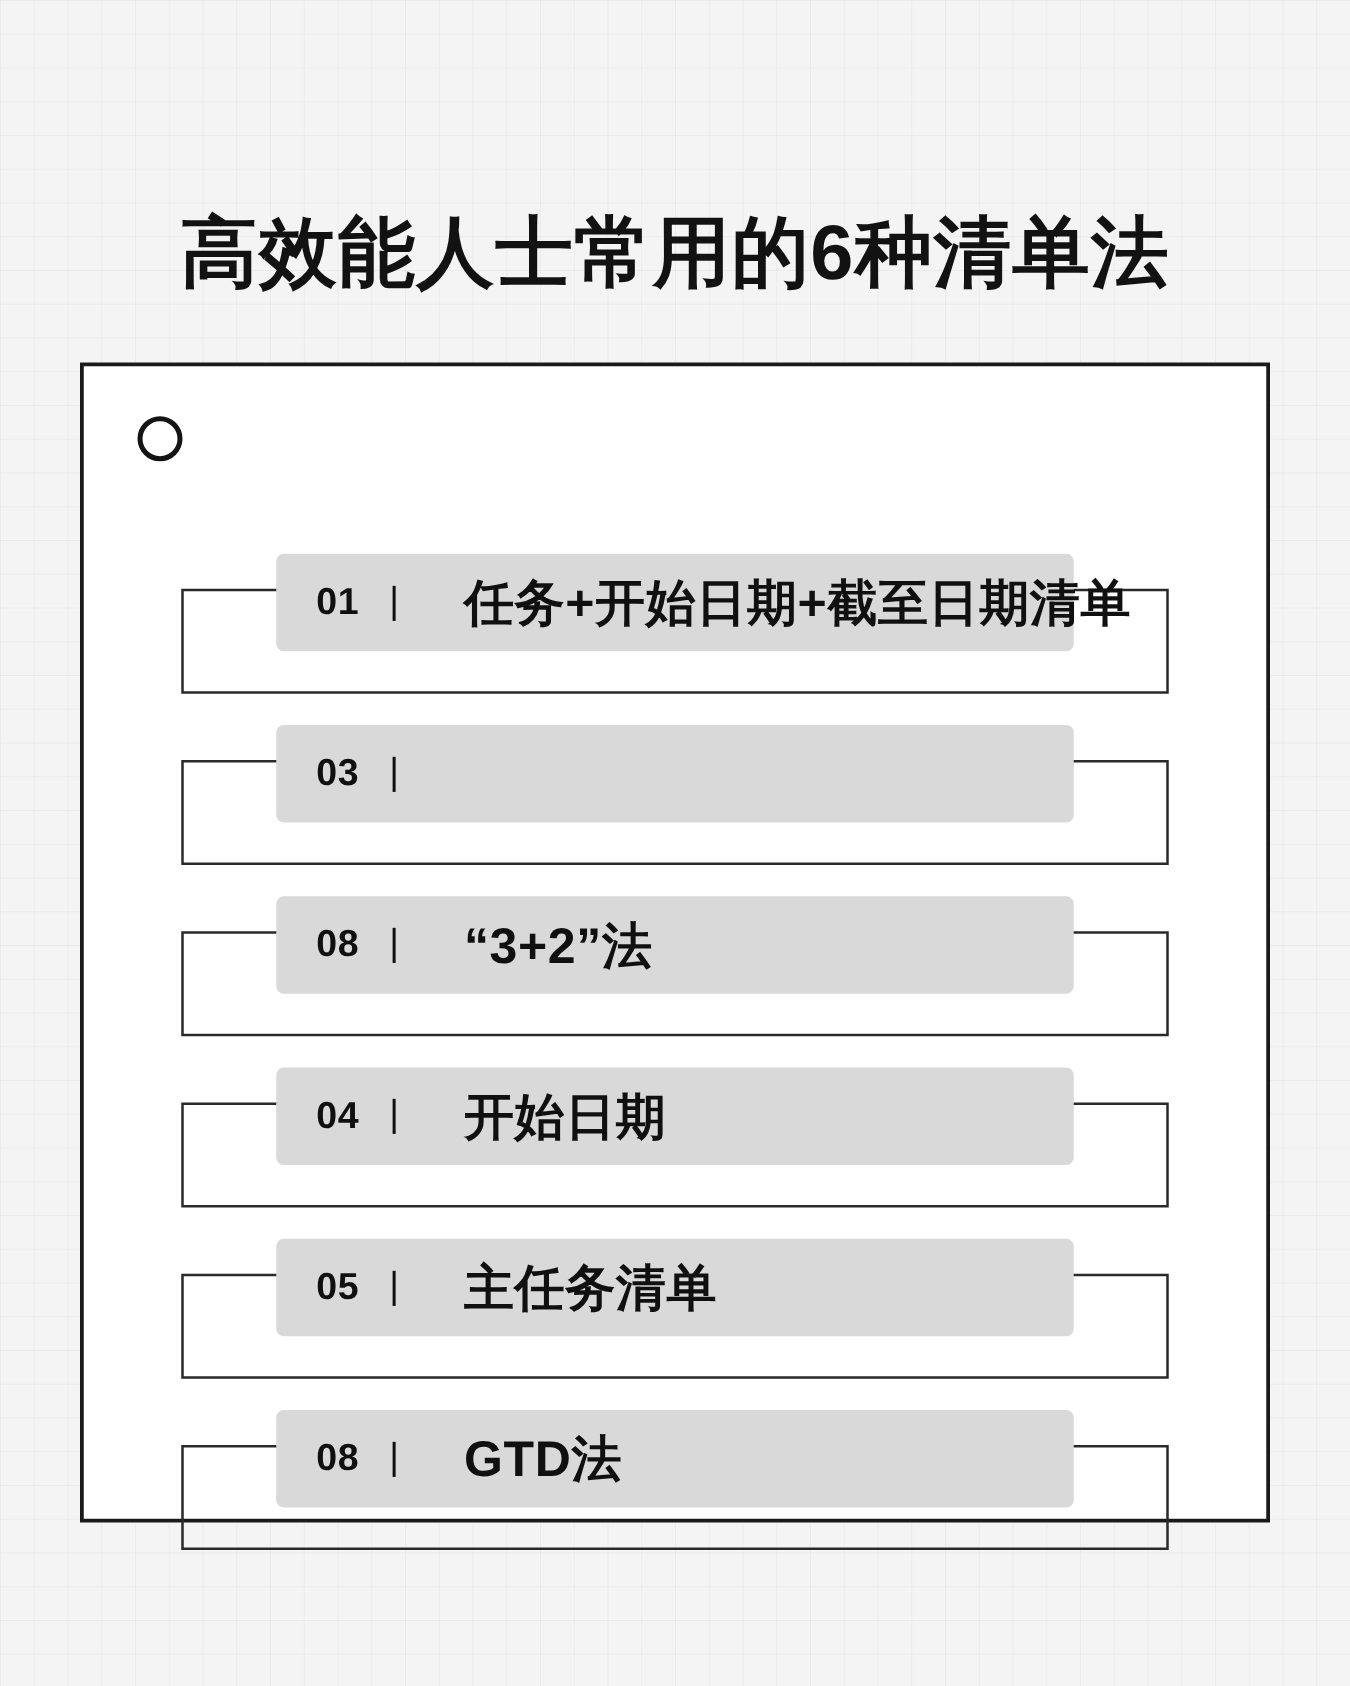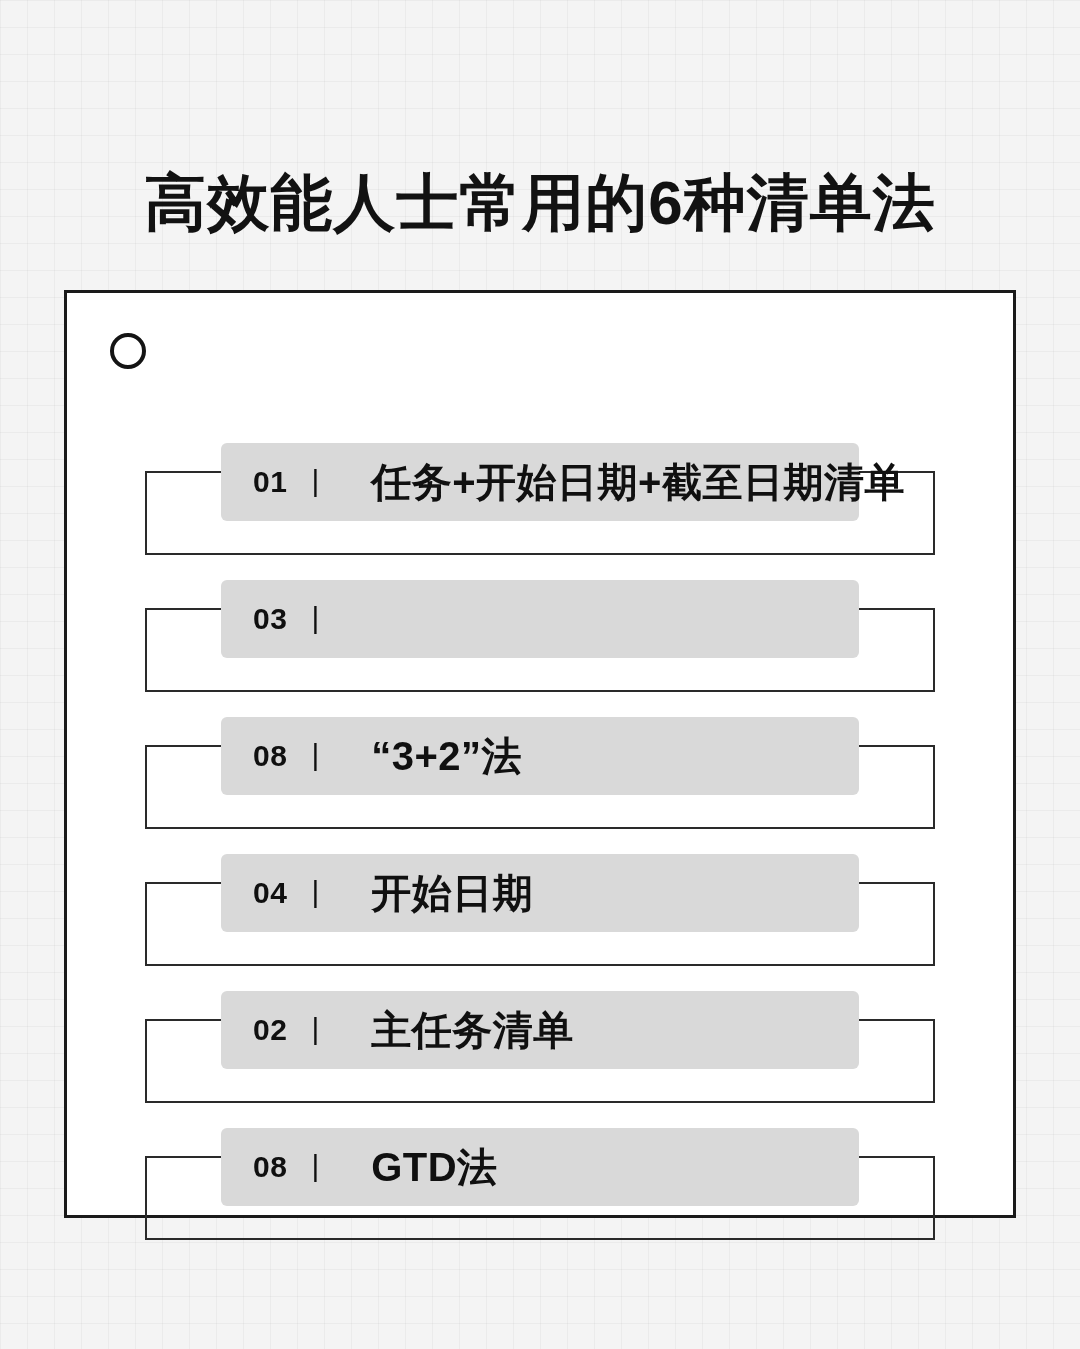--- a/index.html
+++ b/index.html
@@ -169,21 +169,21 @@
         <div class="bar">
           <span class="num">04</span>
           <span class="sep">|</span>
           <span class="label">开始日期</span>
         </div>
       </div>
 
       <div class="row">
         <div class="outline"></div>
         <div class="bar">
-          <span class="num">02</span>
+          <span class="num">05</span>
           <span class="sep">|</span>
           <span class="label">主任务清单</span>
         </div>
       </div>
 
       <div class="row">
         <div class="outline"></div>
         <div class="bar">
           <span class="num">08</span>
           <span class="sep">|</span>

